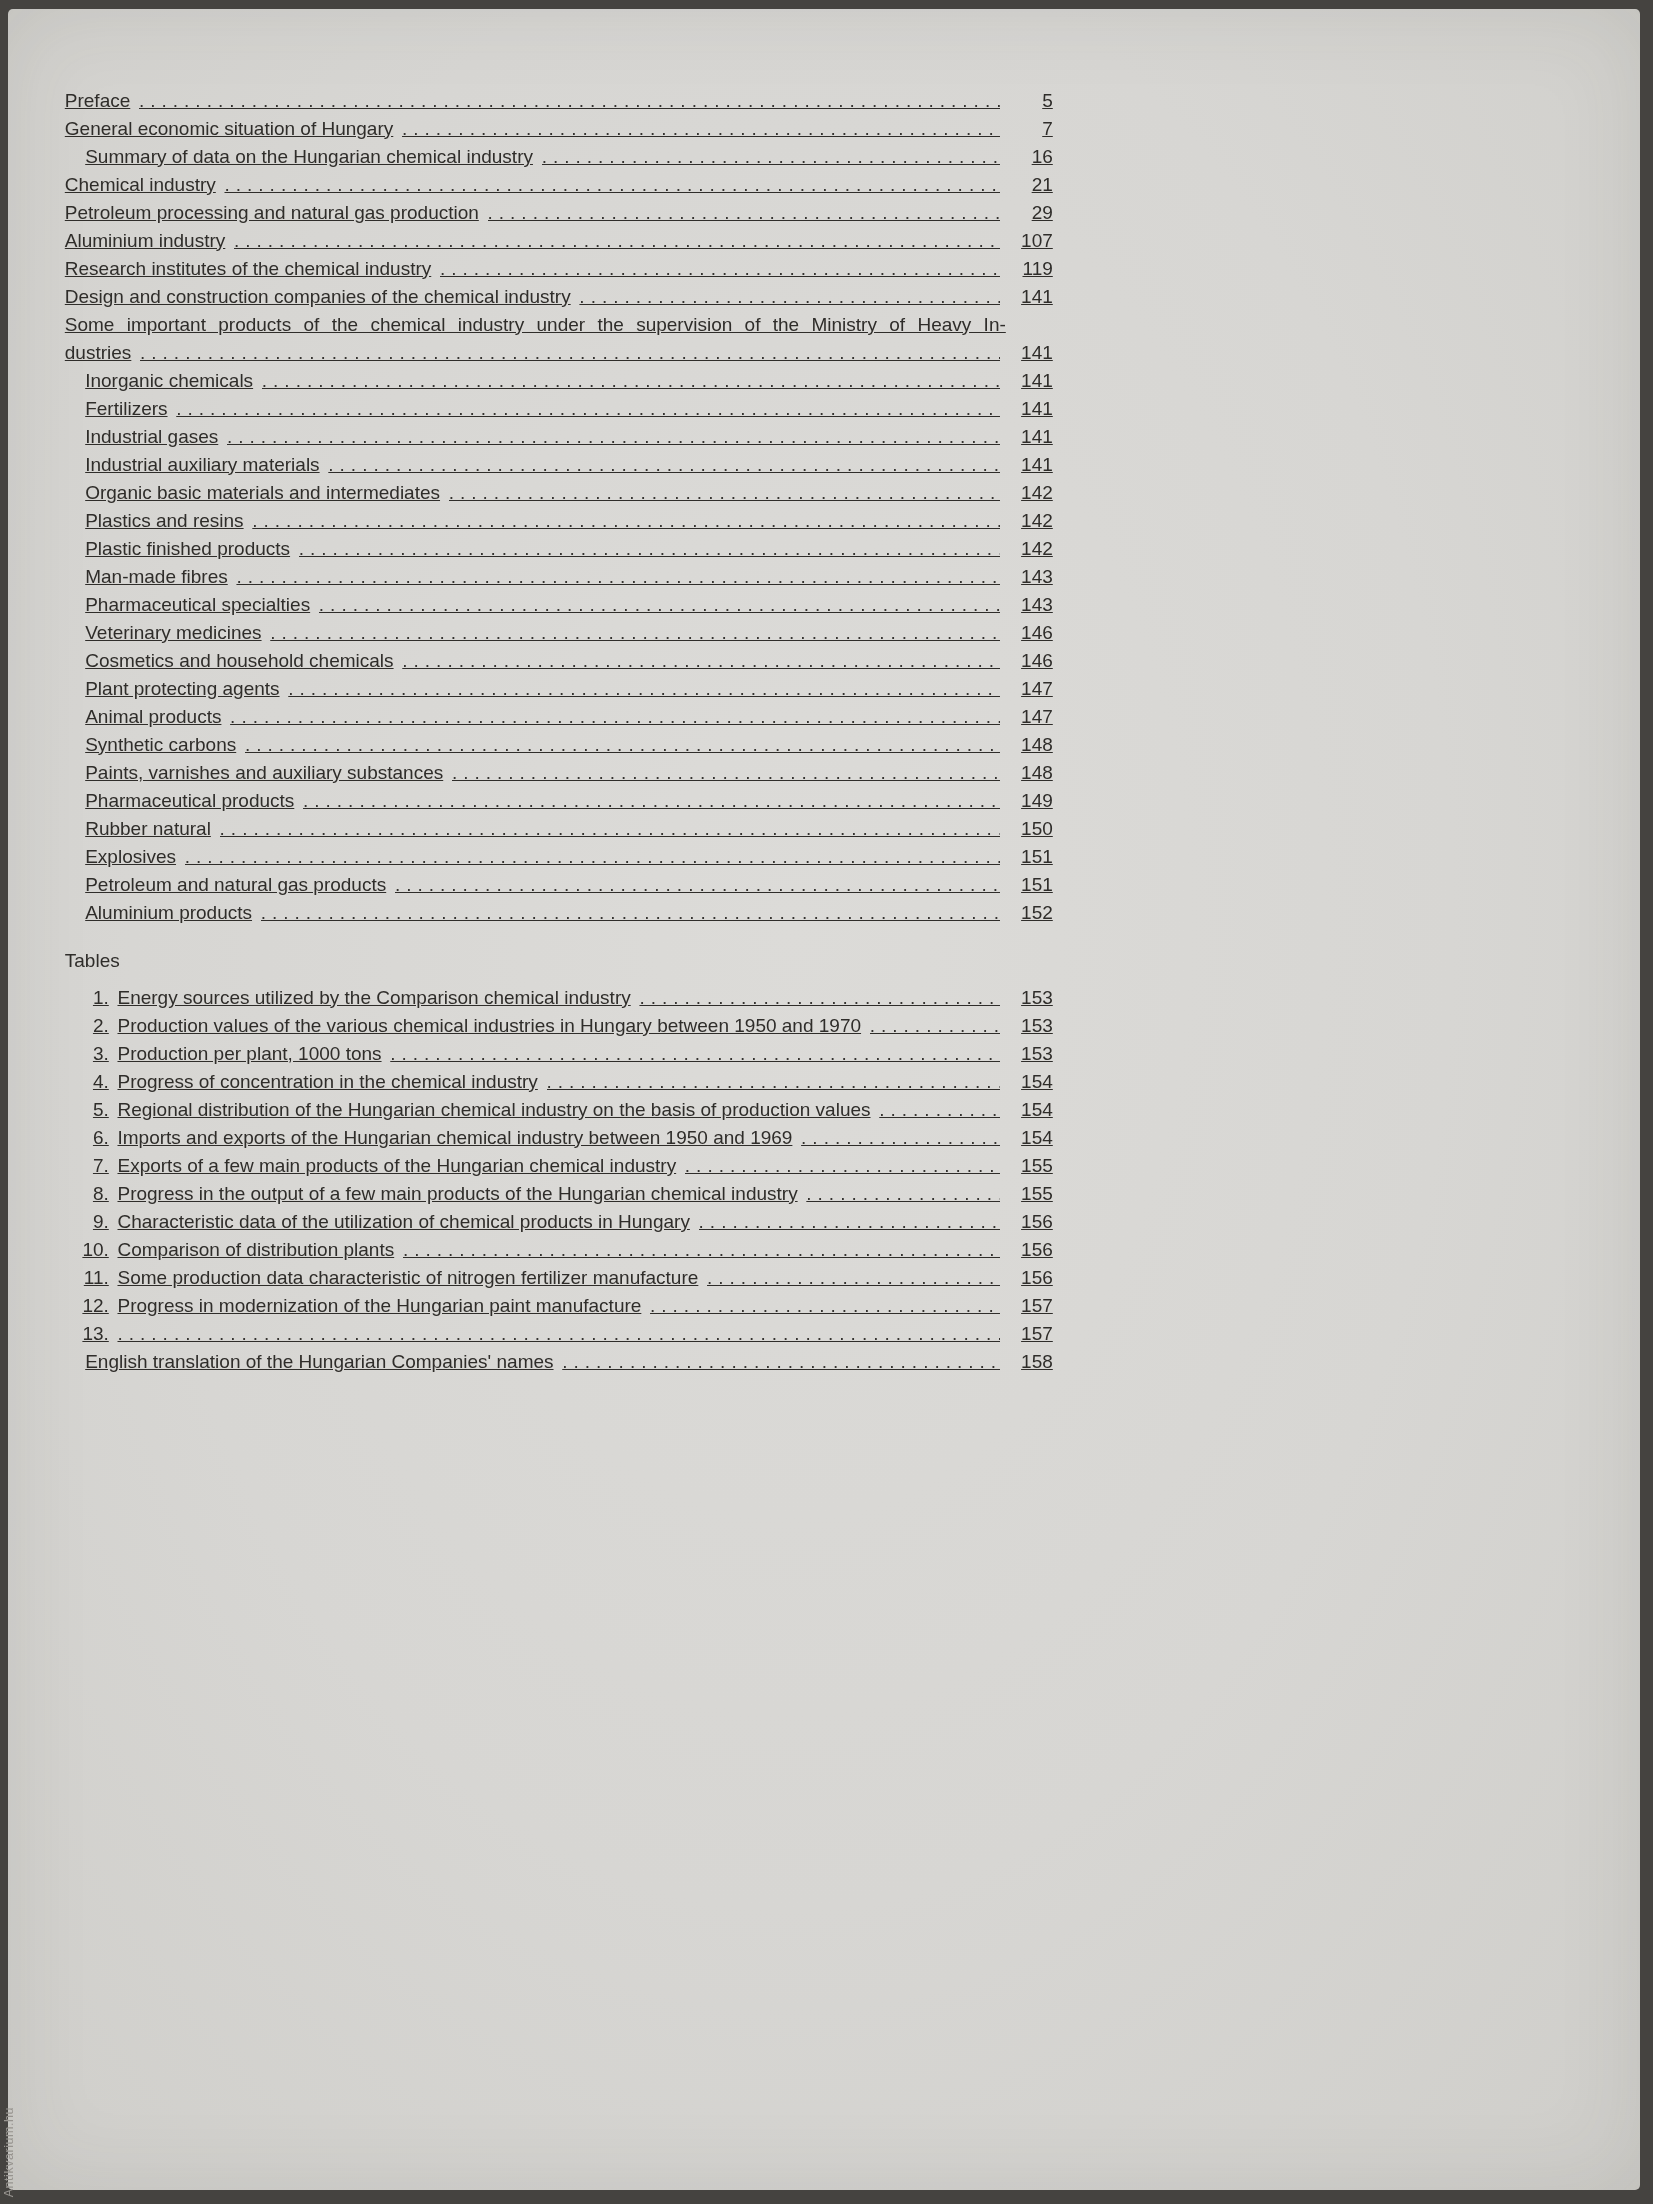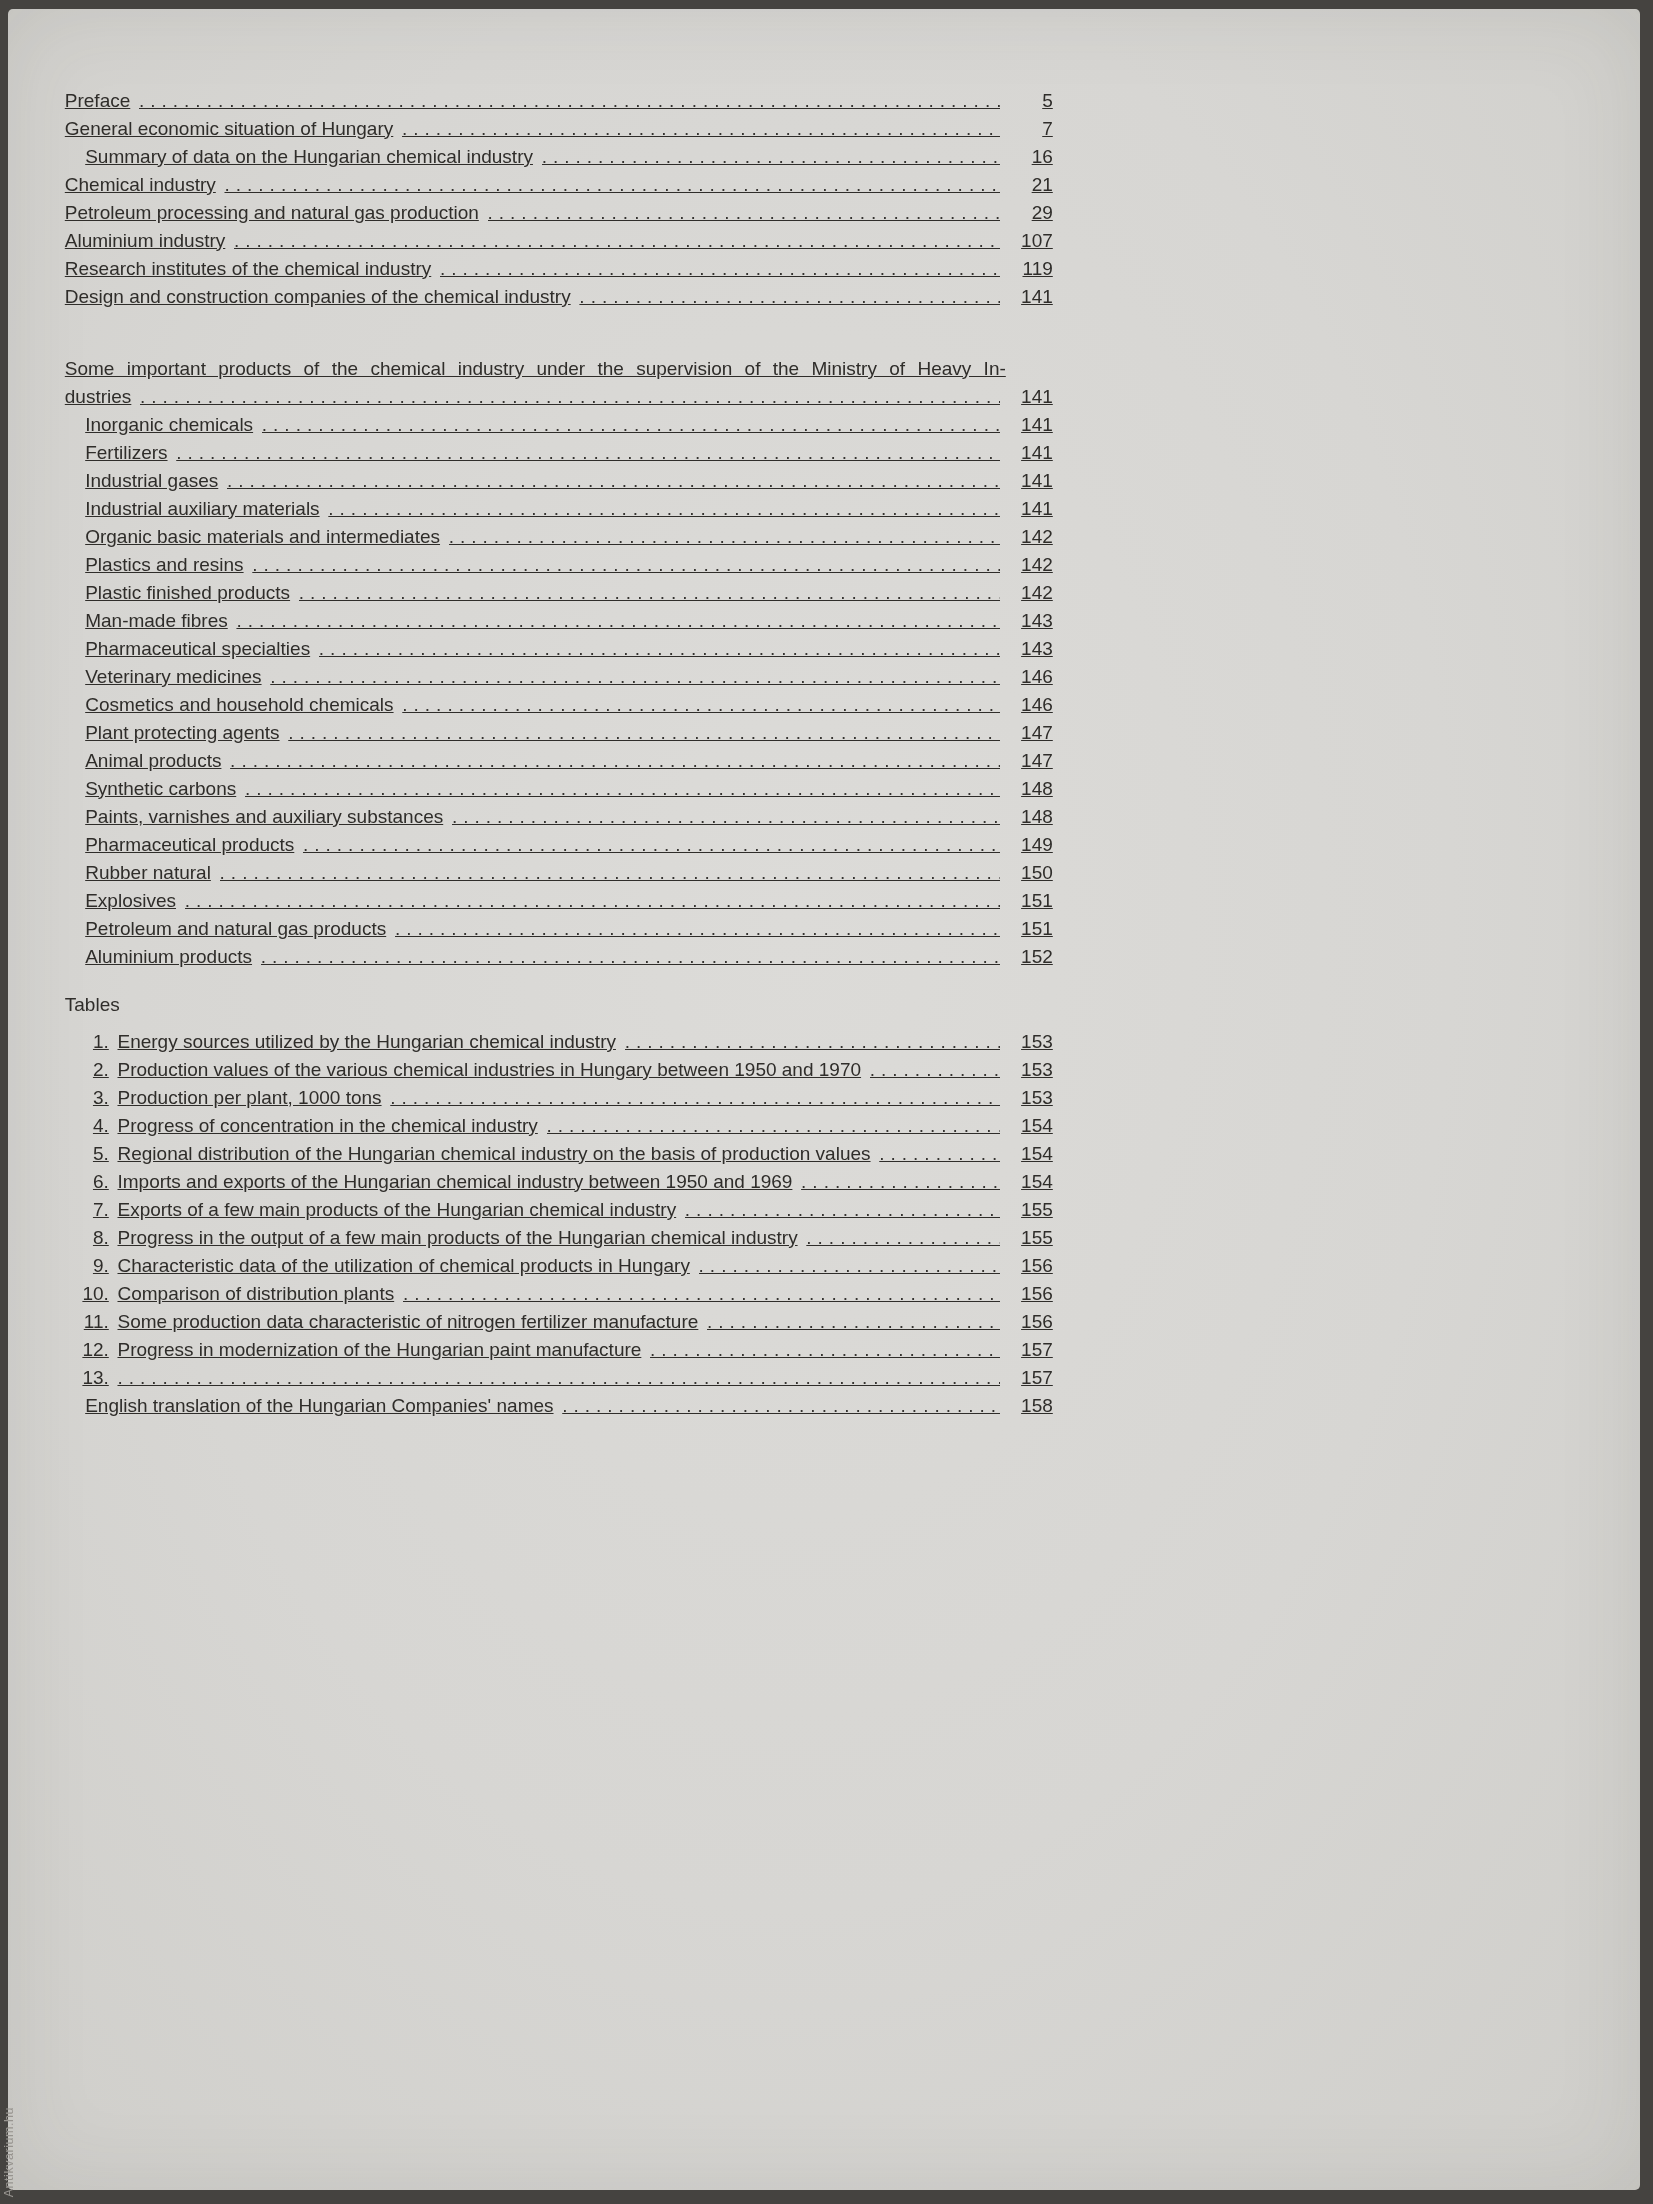--- a/index.html
+++ b/index.html
@@ -58,21 +58,20 @@
     text-align: right;
   }
   .row.indent { padding-left: 20.4px; }
   .row.wrap { display: block; }
   .row.wrap .title {
     display: block;
     margin-right: 47px;
     white-space: normal;
     text-align: justify;
     text-align-last: justify;
-    margin-top: 44px;
   }
   .tables-heading {
     margin: 20.4px 0 8.7px 0;
   }
   .tnum {
     flex: 0 0 44px;
     text-align: right;
   }
   .ttitle { margin-left: 8.7px; }
   .trow.no-num .ttitle { margin-left: 20.4px; }
@@ -245,21 +244,21 @@
           <span class="pnum">152</span>
         </div>
       </div>
 
     <div class="tables-heading">Tables</div>
 
     <div>
 
     <div class="trow">
           <span class="tnum">1.</span>
-          <span class="ttitle">Energy sources utilized by the Hungarian chemical industry</span>
+          <span class="ttitle">Energy sources utilized by the Comparison chemical industry</span>
           <span class="dots"></span>
           <span class="pnum">153</span>
         </div>
         <div class="trow">
           <span class="tnum">2.</span>
           <span class="ttitle">Production values of the various chemical industries in Hungary between 1950 and 1970</span>
           <span class="dots"></span>
           <span class="pnum">153</span>
         </div>
         <div class="trow">

